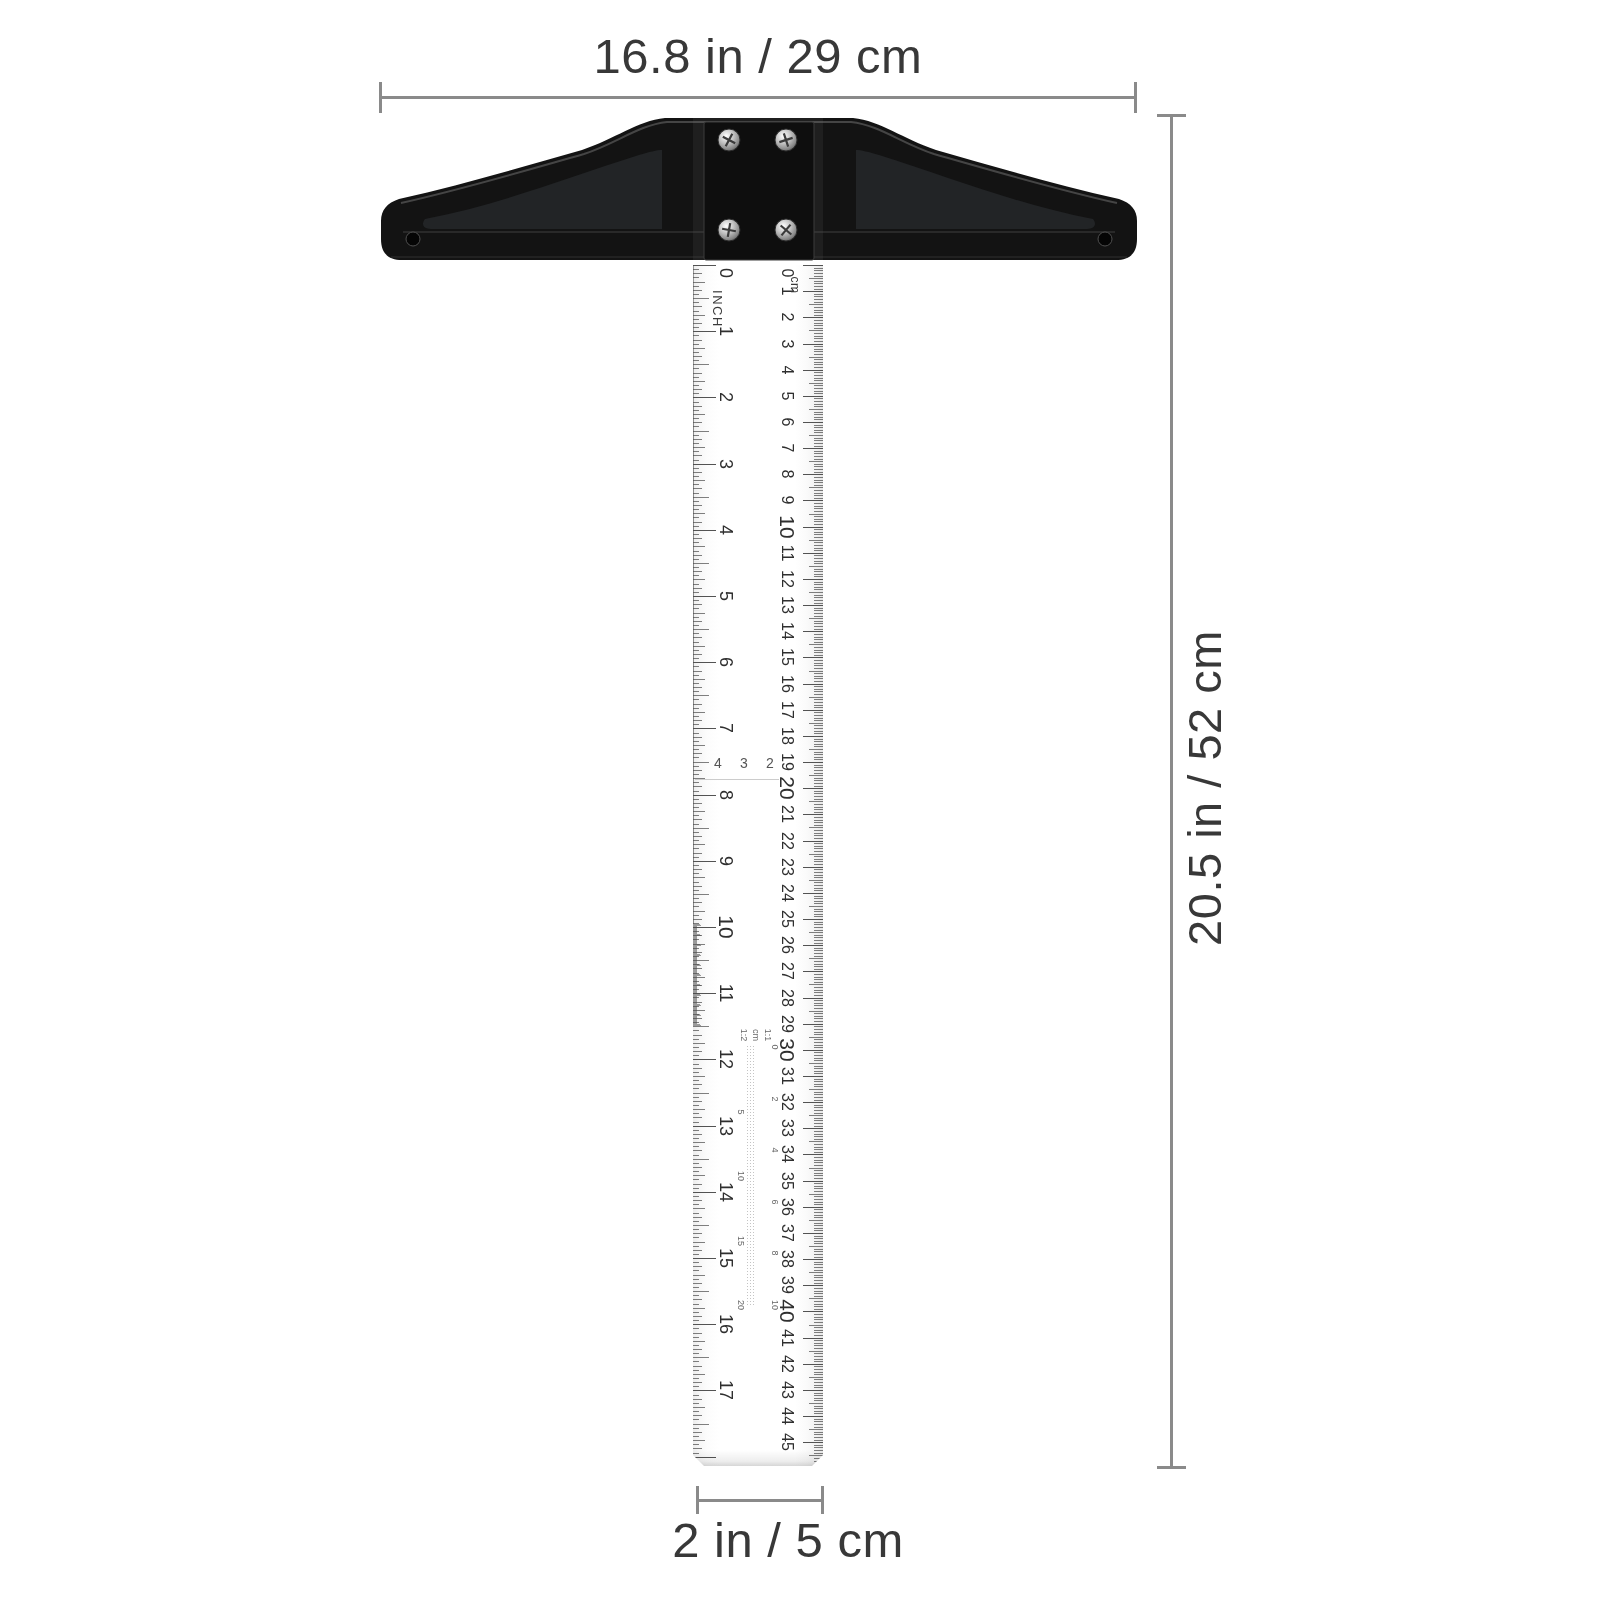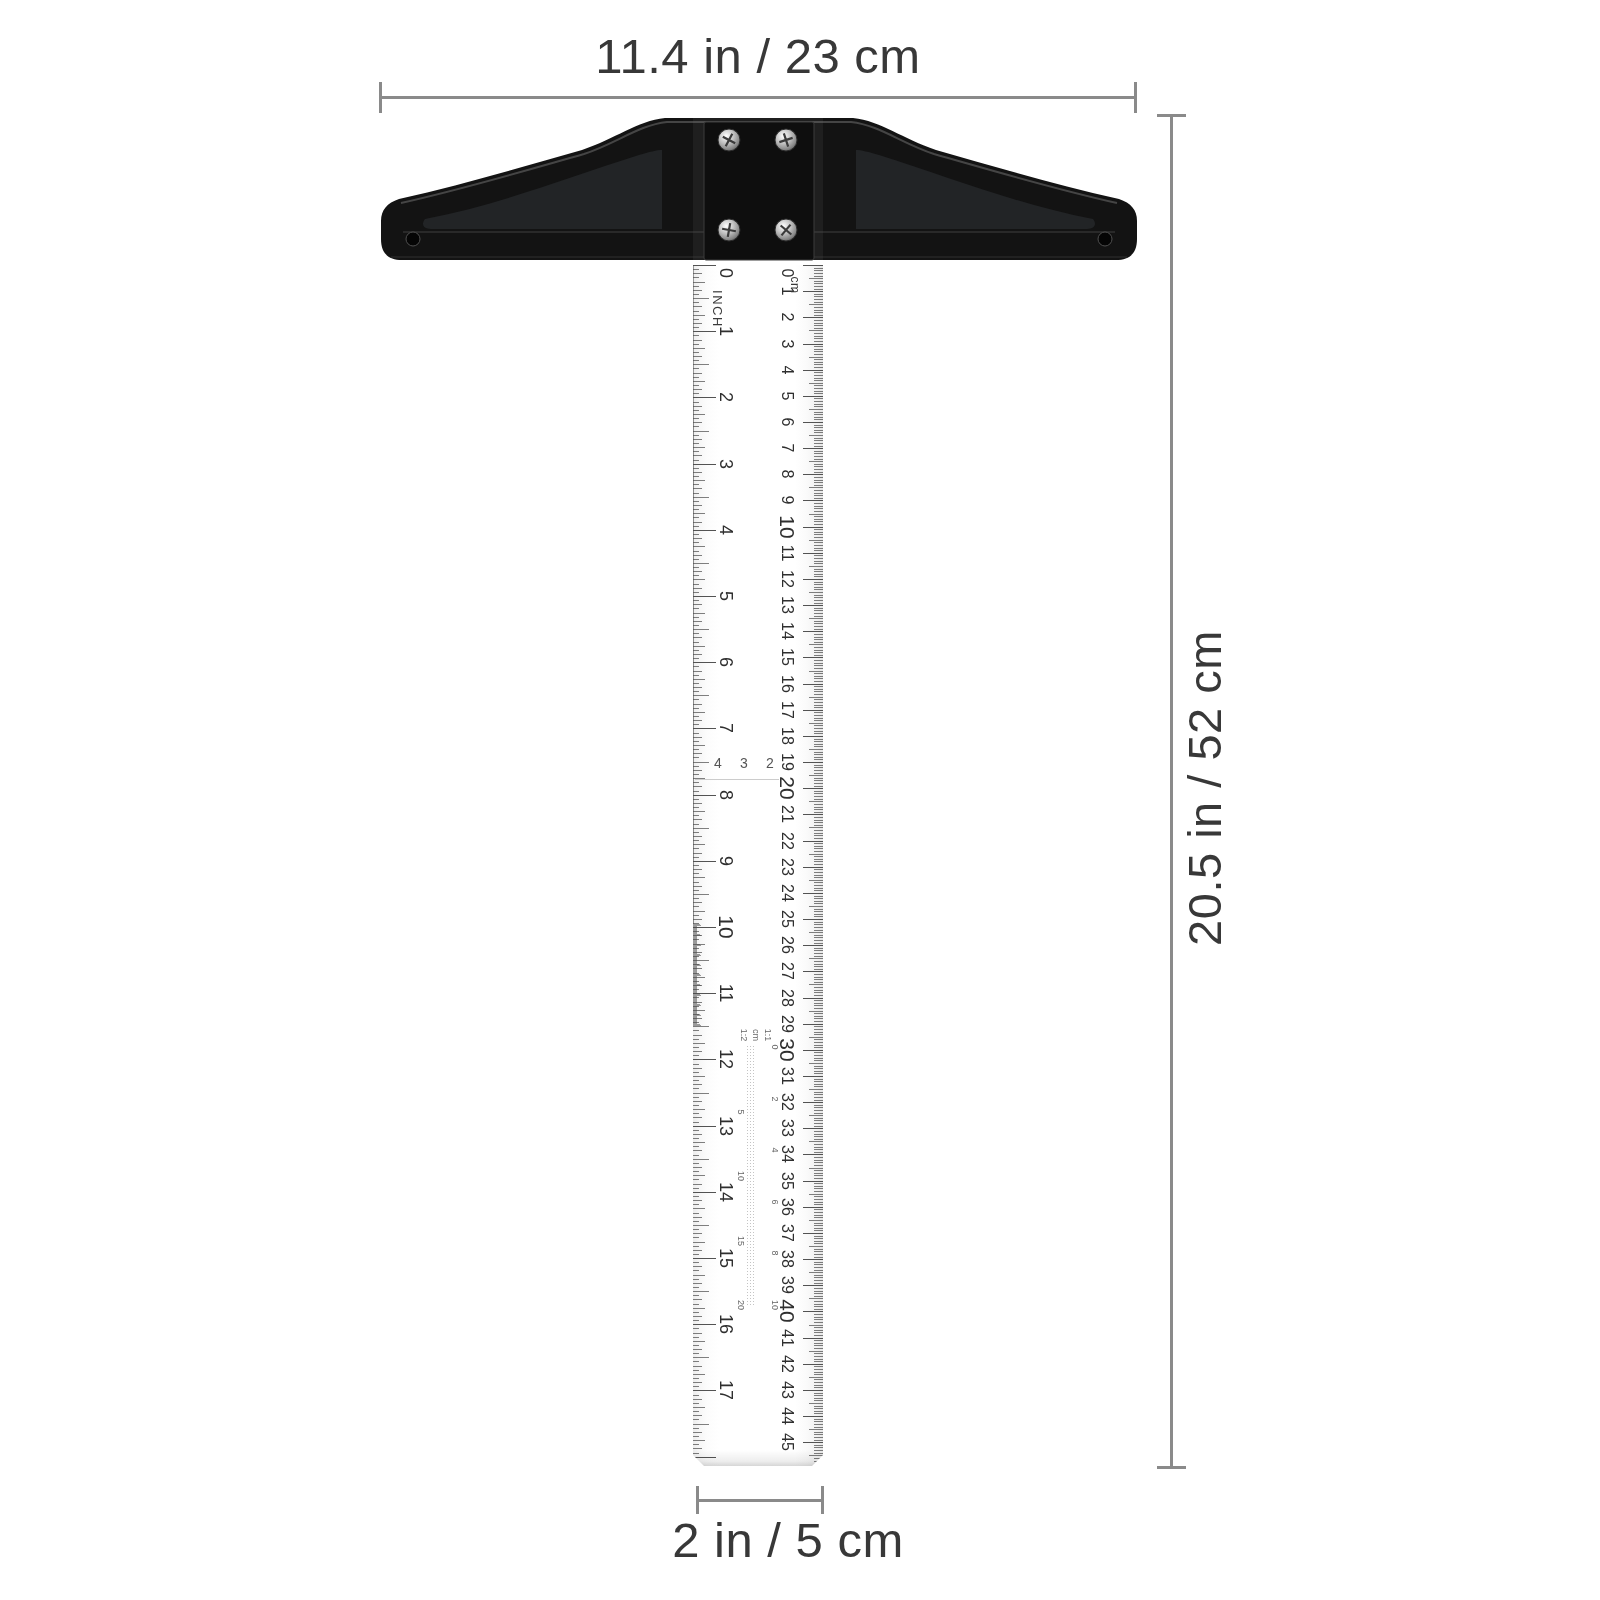--- a/index.html
+++ b/index.html
@@ -47,21 +47,21 @@
     position:absolute;color:#666;font-size:9px;line-height:1;white-space:nowrap;
     transform:translate(-50%,-50%) rotate(90deg);
   }
 </style>
 </head>
 <body>
 
 <div class="stage">
 
   <div>
-    <div class="dim-label center" style="left:380px;top:28px;width:756px;">11.4 in / 23 cm</div>
+    <div class="dim-label center" style="left:380px;top:28px;width:756px;">16.8 in / 29 cm</div>
     <div class="dim-line" style="left:380px;top:96px;width:756px;height:3px;"></div>
     <div class="dim-line" style="left:379px;top:82px;width:3px;height:31px;"></div>
     <div class="dim-line" style="left:1134px;top:82px;width:3px;height:31px;"></div>
   </div>
 
   <div>
     <div class="dim-line" style="left:1170px;top:115px;width:3px;height:1353px;"></div>
     <div class="dim-line" style="left:1157px;top:114px;width:29px;height:3px;"></div>
     <div class="dim-line" style="left:1157px;top:1466px;width:29px;height:3px;"></div>
     <div class="dim-label vert" style="left:1204px;top:788px;font-size:47px;">20.5 in / 52 cm</div>

